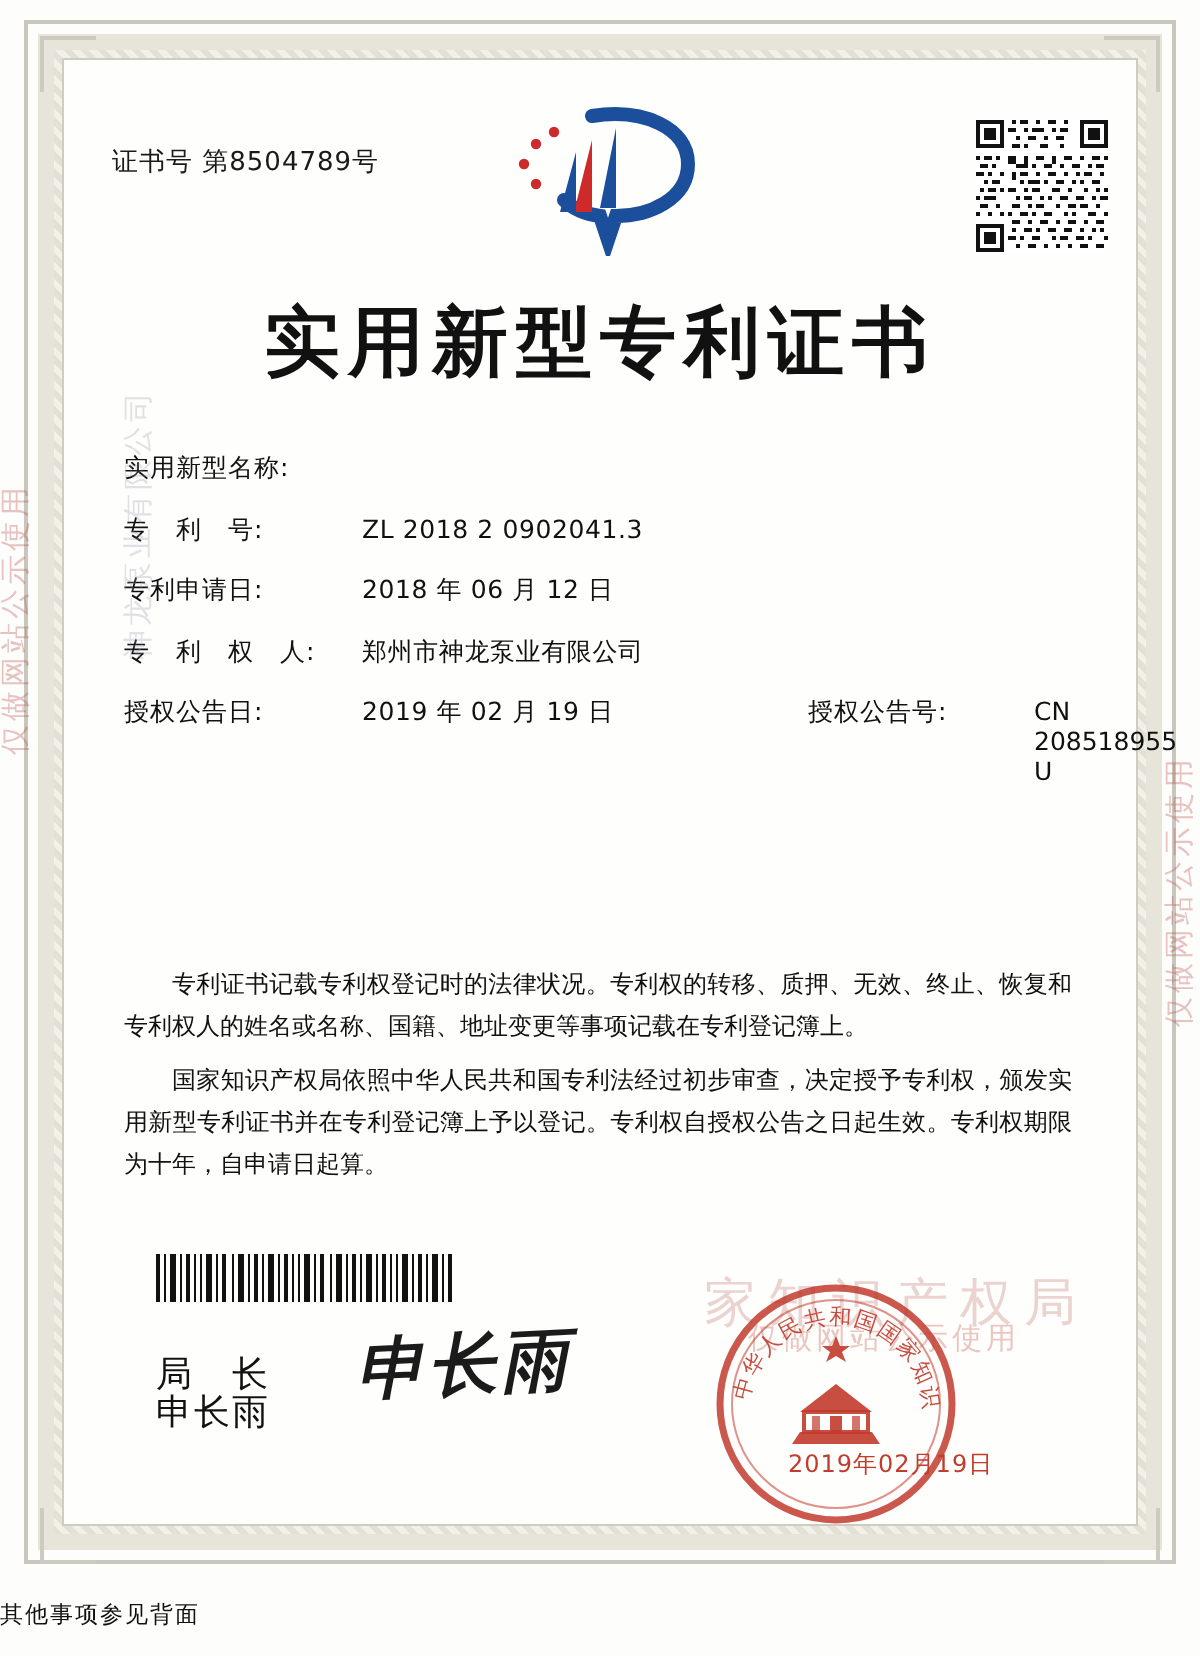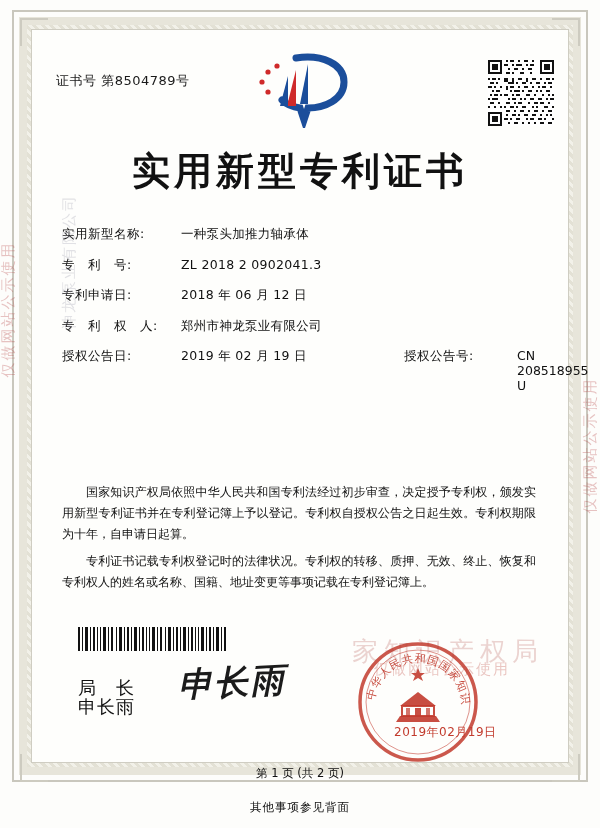--- a/index.html
+++ b/index.html
@@ -220,21 +220,20 @@
     top: 766px;
     text-align: center;
     font-size: 11.5px;
     color: #111;
   }
   .back-note {
     position: absolute;
     left: 0;
     right: 0;
     top: 800px;
-    text-align: center;
     font-size: 11.5px;
     color: #111;
     letter-spacing: 1px;
   }
 
   
   .wm {
     position: absolute;
     color: rgba(180, 60, 60, 0.30);
     font-size: 15px;
@@ -452,21 +451,20 @@
         <circle cx="25" cy="14" r="2.6"></circle>
       </g>
     </svg>
   </div>
 
   <div class="title">实用新型专利证书</div>
 
   <div class="fields">
     <div class="frow">
       <div class="flabel">实用新型名称:</div>
-      <div class="fvalue">一种泵头加推力轴承体</div>
     </div>
     <div class="frow">
       <div class="flabel">专　利　号:</div>
       <div class="fvalue">ZL 2018 2 0902041.3</div>
     </div>
     <div class="frow">
       <div class="flabel">专利申请日:</div>
       <div class="fvalue">2018 年 06 月 12 日</div>
     </div>
     <div class="frow">
@@ -475,22 +473,22 @@
     </div>
     <div class="frow double">
       <div class="flabel">授权公告日:</div>
       <div class="fvalue">2019 年 02 月 19 日</div>
       <div class="flabel2">授权公告号:</div>
       <div class="fvalue2">CN 208518955 U</div>
     </div>
   </div>
 
   <div class="paras">
+    <p>专利证书记载专利权登记时的法律状况。专利权的转移、质押、无效、终止、恢复和专利权人的姓名或名称、国籍、地址变更等事项记载在专利登记簿上。</p>
     <p>国家知识产权局依照中华人民共和国专利法经过初步审查，决定授予专利权，颁发实用新型专利证书并在专利登记簿上予以登记。专利权自授权公告之日起生效。专利权期限为十年，自申请日起算。</p>
-    <p>专利证书记载专利权登记时的法律状况。专利权的转移、质押、无效、终止、恢复和专利权人的姓名或名称、国籍、地址变更等事项记载在专利登记簿上。</p>
   </div>
 
   <div class="barcode">
     <svg width="150" height="24" shape-rendering="crispEdges">
       <g fill="#111">
         <rect x="0" y="0" width="2" height="24"></rect>
           <rect x="4" y="0" width="1" height="24"></rect>
         <rect x="7" y="0" width="3" height="24"></rect>
           <rect x="12" y="0" width="1" height="24"></rect>
         <rect x="15" y="0" width="2" height="24"></rect>
@@ -556,21 +554,20 @@
         <rect x="-12" y="0" width="4" height="8" fill="#c23b2d" opacity="0.7"></rect>
         <rect x="8" y="0" width="4" height="8" fill="#c23b2d" opacity="0.7"></rect>
       </g>
       <g fill="#c23b2d" opacity="0.9">
         <polygon points="62,28 64,33 69,33 65,36 67,41 62,38 57,41 59,36 55,33 60,33"></polygon>
       </g>
     </svg>
   </div>
   <div class="seal-date">2019年02月19日</div>
 
-  <div class="page-no">第 1 页 (共 2 页)</div>
   <div class="back-note">其他事项参见背面</div>
 
   <div class="wm wm1">仅做网站公示使用</div>
   <div class="wm wm2">神龙泵业有限公司</div>
   <div class="wm wm3">仅做网站公示使用</div>
   <div class="wm wm4">仅做网站公示使用</div>
   <div class="wm-big">家知识产权局</div>
 
 </div>
 

